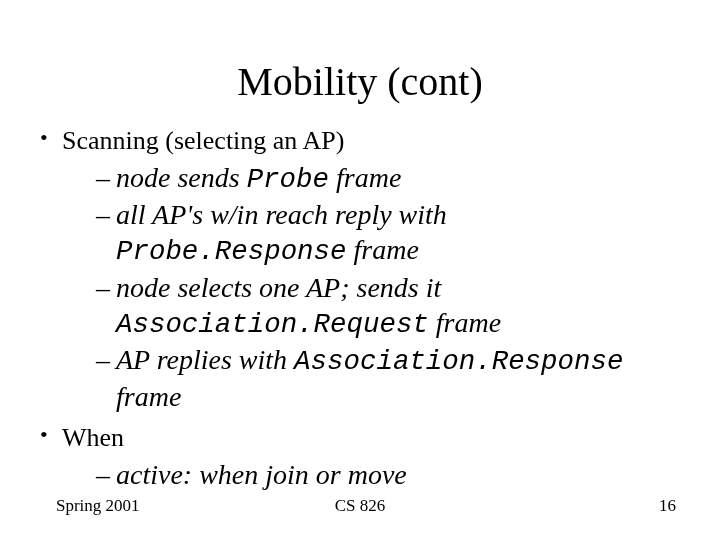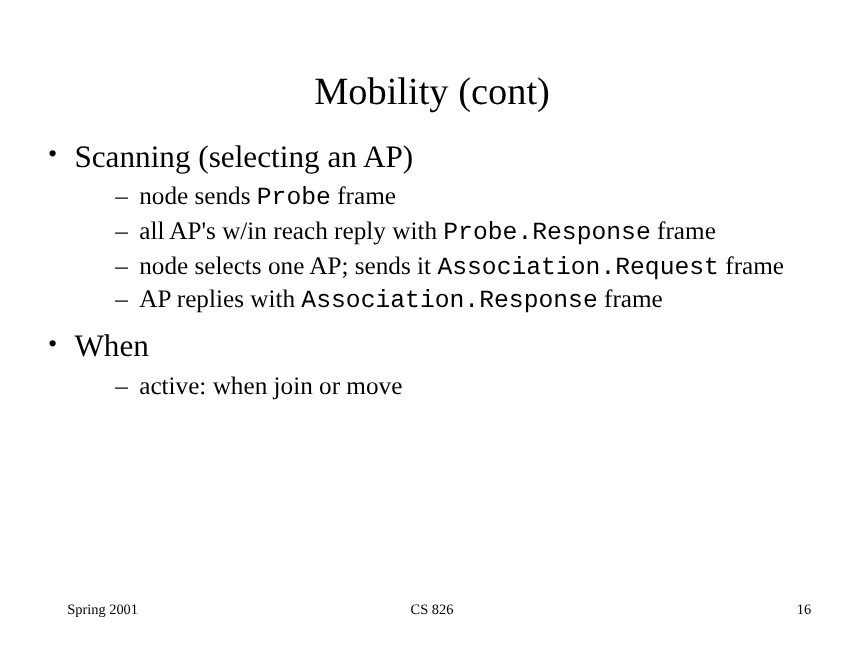--- a/index.html
+++ b/index.html
@@ -12,21 +12,21 @@
     color: #000;
   }
   .slide {
     position: relative;
     width: 720px;
     height: 540px;
     box-sizing: border-box;
   }
   .title {
     text-align: center;
-    font-size: 32px;
+    font-size: 40px;
     padding-top: 58px;
     padding-bottom: 18px;
   }
   .body {
     padding-left: 34px;
     padding-right: 42px;
   }
   ul.level1 {
     list-style: none;
     margin: 0;
@@ -47,39 +47,40 @@
     font-size: 22px;
   }
   ul.level2 {
     list-style: none;
     margin: 2px 0 6px 0;
     padding: 0 0 0 34px;
   }
   ul.level2 > li {
     position: relative;
     padding-left: 20px;
-    font-size: 21px;
+    font-size: 28px;
     line-height: 1.25;
+    font-style: italic;
   }
   ul.level2 > li::before {
     content: "–";
     position: absolute;
     left: 0;
     top: 0;
   }
   .mono {
     font-family: "Courier New", Courier, monospace;
     font-size: 0.98em;
   }
   .footer {
     position: absolute;
     bottom: 24px;
     left: 0;
     width: 100%;
-    font-size: 12px;
+    font-size: 17px;
     display: flex;
     justify-content: space-between;
     box-sizing: border-box;
     padding: 0 44px 0 56px;
   }
   .footer .center {
     position: absolute;
     left: 50%;
     transform: translateX(-50%);
   }

